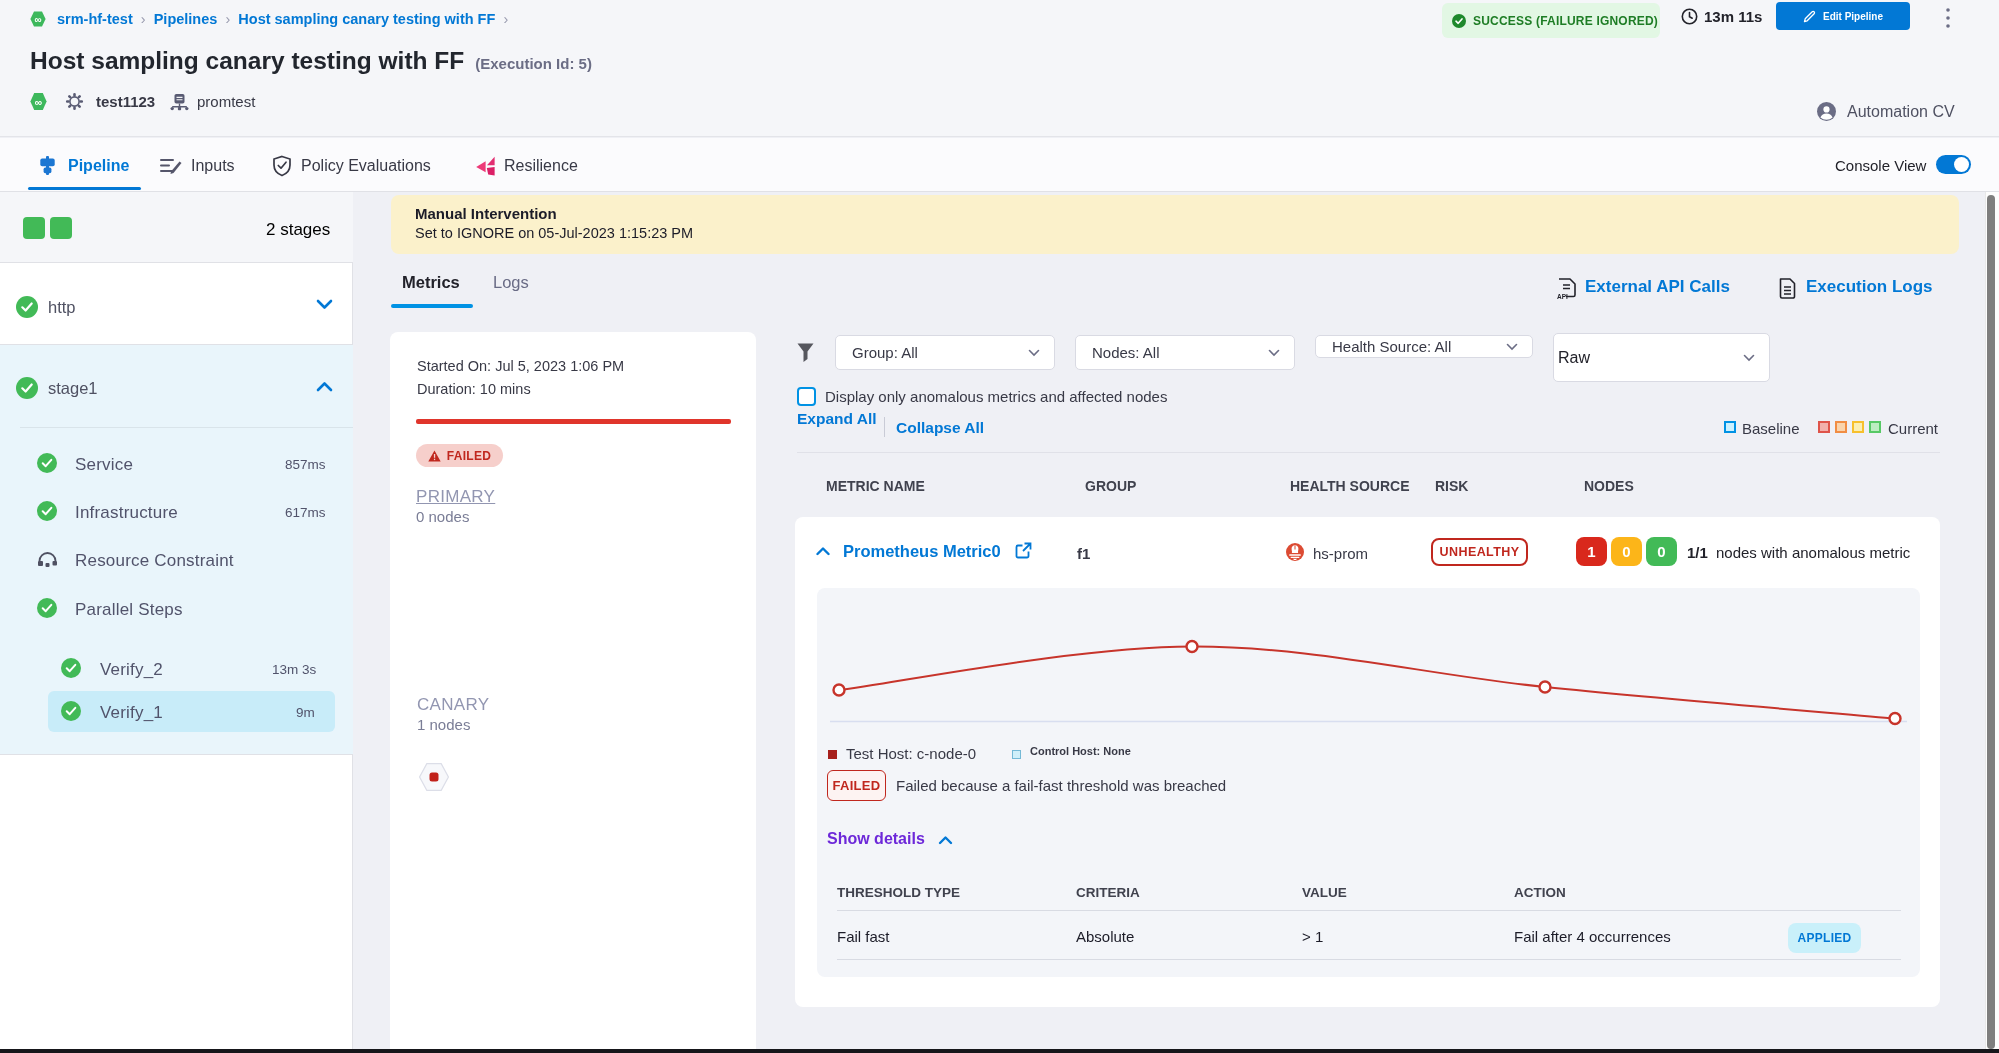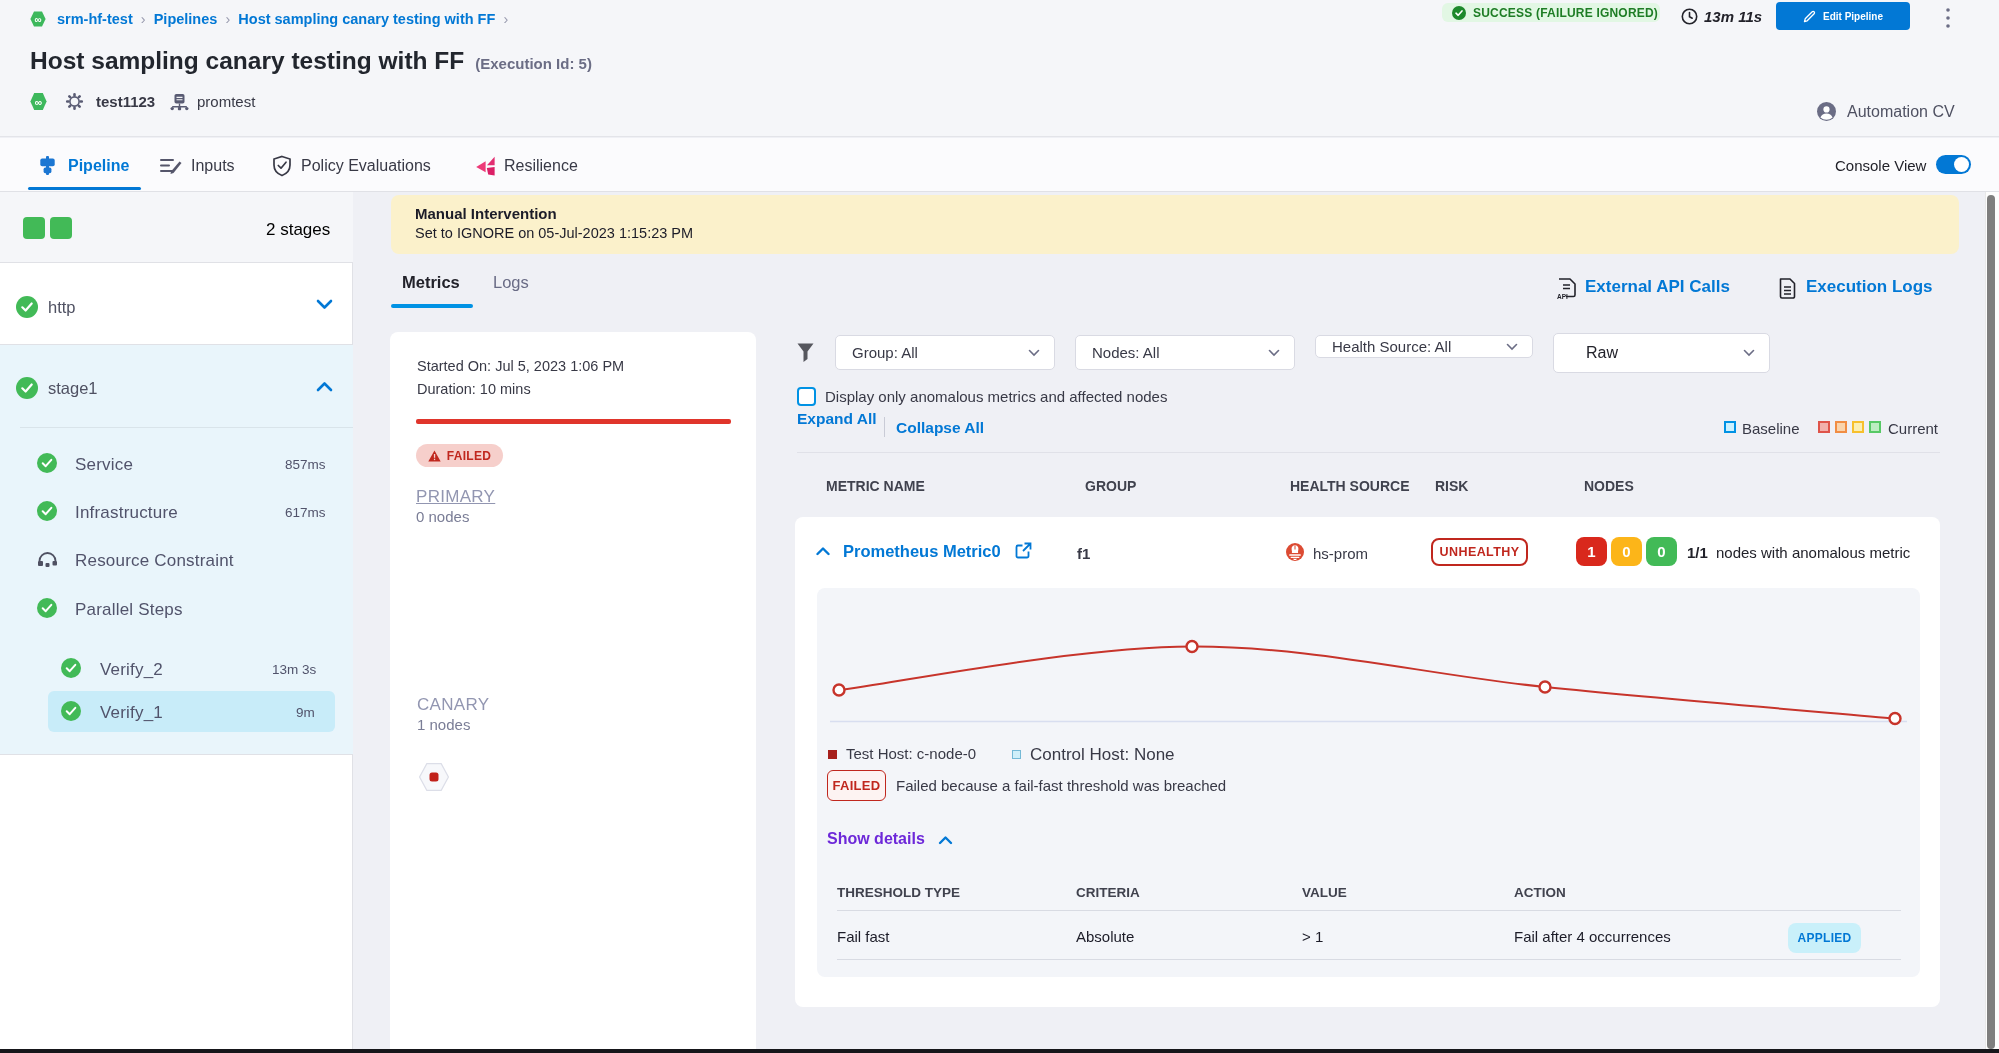--- a/index.html
+++ b/index.html
@@ -14,35 +14,35 @@
 <div class="abs" style="left:0;top:0;width:1999px;height:137px;background:#F5F6F9;border-bottom:1px solid #E3E4E9;"></div>
 
 <div class="abs" style="left:30px;top:11px;width:16px;height:16px;">
   <svg width="16" height="16" viewBox="0 0 16 16">
       <polygon points="4,0.6 12,0.6 15.6,8 12,15.4 4,15.4 0.4,8" fill="#3DB85C" rx="2"></polygon>
       <text x="8" y="11.6" font-size="10" font-weight="bold" fill="#fff" text-anchor="middle" font-family="Liberation Sans">∞</text>
     </svg>
 </div>
 <div class="abs" style="left:57px;top:11px;height:17px;font-size:14.5px;font-weight:600;color:#0278D5;white-space:nowrap;">srm-hf-test <span style="color:#9A9CB0;font-weight:400;">&nbsp;›&nbsp;</span> Pipelines <span style="color:#9A9CB0;font-weight:400;">&nbsp;›&nbsp;</span> Host sampling canary testing with FF <span style="color:#9A9CB0;font-weight:400;">&nbsp;›</span></div>
 
-<div class="abs" style="left:1442px;top:3px;width:218px;height:19px;background:#E2F7E4;border-radius:6px;display:flex;align-items:center;padding-left:10px;">
+<div class="abs" style="left:1442px;top:3px;width:218px;height:35px;background:#E2F7E4;border-radius:6px;display:flex;align-items:center;padding-left:10px;">
   <svg width="14" height="14" viewBox="0 0 14 14">
       <circle cx="7" cy="7" r="7" fill="#1E892C"></circle>
       <path d="M4 7.2 L6.2 9.3 L10 4.9" stroke="#fff" stroke-width="1.6" fill="none" stroke-linecap="round" stroke-linejoin="round"></path>
     </svg>
   <span style="font-size:12px;font-weight:bold;color:#1E7D25;letter-spacing:0.2px;margin-left:7px;white-space:nowrap;">SUCCESS (FAILURE IGNORED)</span>
 </div>
 
 <div class="abs" style="left:1681px;top:8px;width:17px;height:17px;">
   <svg width="17" height="17" viewBox="0 0 17 17">
       <circle cx="8.5" cy="8.5" r="7.2" fill="none" stroke="#22222A" stroke-width="1.6"></circle>
       <path d="M8.5 4.6 V8.8 L11.2 10.2" stroke="#22222A" stroke-width="1.6" fill="none" stroke-linecap="round"></path>
     </svg>
 </div>
-<div class="abs" style="left:1704px;top:8px;font-size:15px;font-weight:bold;color:#22222A;font-style:italic;">13m 11s</div>
+<div class="abs" style="left:1704px;top:8px;font-size:15px;font-weight:bold;color:#22222A;">13m 11s</div>
 
 <div class="abs" style="left:1776px;top:2px;width:134px;height:28px;background:#0278D5;border-radius:4px;display:flex;align-items:center;justify-content:center;">
   <svg width="13" height="13" viewBox="0 0 13 13">
       <path d="M1.5 11.5 L2.2 8.8 L9.2 1.8 a1.3 1.3 0 0 1 1.9 0 l0 0 a1.3 1.3 0 0 1 0 1.9 L4.2 10.8 Z" fill="none" stroke="#fff" stroke-width="1.3" stroke-linejoin="round"></path>
     </svg>
   <span style="color:#fff;font-size:10px;font-weight:bold;margin-left:7px;">Edit Pipeline</span>
 </div>
 
 <div class="abs" style="left:1945px;top:7px;">
   <svg width="6" height="22" viewBox="0 0 6 22">
@@ -289,21 +289,21 @@
   <svg width="12" height="8" viewBox="0 0 12 8" fill="none">
       <path d="M1.5 1.5 L6 6 L10.5 1.5" stroke="#6B6D85" stroke-width="1.6" stroke-linecap="round"></path>
     </svg>
 </div>
 <div class="abs" style="left:1315px;top:335px;width:218px;height:23px;background:#fff;border:1px solid #D9DAE3;border-radius:5px;display:flex;align-items:center;justify-content:space-between;padding:0 14px 0 16px;">
   <span style="font-size:15px;color:#383946;">Health Source: All</span>
   <svg width="12" height="8" viewBox="0 0 12 8" fill="none">
       <path d="M1.5 1.5 L6 6 L10.5 1.5" stroke="#6B6D85" stroke-width="1.6" stroke-linecap="round"></path>
     </svg>
 </div>
-<div class="abs" style="left:1553px;top:333px;width:217px;height:40px;background:#fff;border:1px solid #D9DAE3;border-radius:5px;display:flex;align-items:center;justify-content:space-between;padding:0 14px 0 32px;">
+<div class="abs" style="left:1553px;top:333px;width:217px;height:49px;background:#fff;border:1px solid #D9DAE3;border-radius:5px;display:flex;align-items:center;justify-content:space-between;padding:0 14px 0 4px;">
   <span style="font-size:16px;color:#22222A;">Raw</span>
   <svg width="12" height="8" viewBox="0 0 12 8" fill="none">
       <path d="M1.5 1.5 L6 6 L10.5 1.5" stroke="#6B6D85" stroke-width="1.6" stroke-linecap="round"></path>
     </svg>
 </div>
 
 <div class="abs" style="left:797px;top:387px;width:19px;height:19px;border:2px solid #0092E4;border-radius:4px;background:#fff;"></div>
 <div class="abs" style="left:825px;top:388px;font-size:15px;color:#383946;">Display only anomalous metrics and affected nodes</div>
 
 <div class="abs" style="left:797px;top:410px;font-size:15.5px;font-weight:bold;color:#0278D5;">Expand All</div>
@@ -368,21 +368,21 @@
   <path d="M22 102 C80.8 94.75 257.3 59 375 58.5 C492.7 58 610.8 87 728 99 C845.2 111 1019.7 125.25 1078 130.5" fill="none" stroke="#C7342B" stroke-width="2"></path>
   <circle cx="22" cy="102" r="5.5" fill="#fff" stroke="#C7342B" stroke-width="2.4"></circle>
   <circle cx="375" cy="58.5" r="5.5" fill="#fff" stroke="#C7342B" stroke-width="2.4"></circle>
   <circle cx="728" cy="99" r="5.5" fill="#fff" stroke="#C7342B" stroke-width="2.4"></circle>
   <circle cx="1078" cy="130.5" r="5.5" fill="#fff" stroke="#C7342B" stroke-width="2.4"></circle>
 </svg>
 
 <div class="abs" style="left:828px;top:750px;width:9px;height:9px;background:#A6201C;"></div>
 <div class="abs" style="left:846px;top:745px;font-size:15px;color:#383946;">Test Host: c-node-0</div>
 <div class="abs" style="left:1012px;top:750px;width:9px;height:9px;background:#CFEFF9;border:1.5px solid #74B9D6;"></div>
-<div class="abs" style="left:1030px;top:745px;font-size:17px;color:#383946;">Control Host: None</div>
+<div class="abs" style="left:1030px;top:745px;font-size:11px;color:#383946;font-weight:bold;">Control Host: None</div>
 
 <div class="abs" style="left:827px;top:770px;width:59px;height:31px;border:1.5px solid #C0271E;border-radius:6px;background:#FDF3F2;display:flex;align-items:center;justify-content:center;">
   <span style="font-size:13px;font-weight:bold;color:#C0271E;letter-spacing:0.3px;">FAILED</span>
 </div>
 <div class="abs" style="left:896px;top:777px;font-size:15px;color:#383946;">Failed because a fail-fast threshold was breached</div>
 
 <div class="abs" style="left:827px;top:830px;font-size:16px;font-weight:600;color:#6d28d9;">Show details</div>
 <div class="abs" style="left:938px;top:835px;">
     <svg width="15" height="10" viewBox="0 0 15 10" fill="none">
       <path d="M2 8 L7.5 2.5 L13 8" stroke="#0278D5" stroke-width="2.4" stroke-linecap="round" stroke-linejoin="round"></path>

